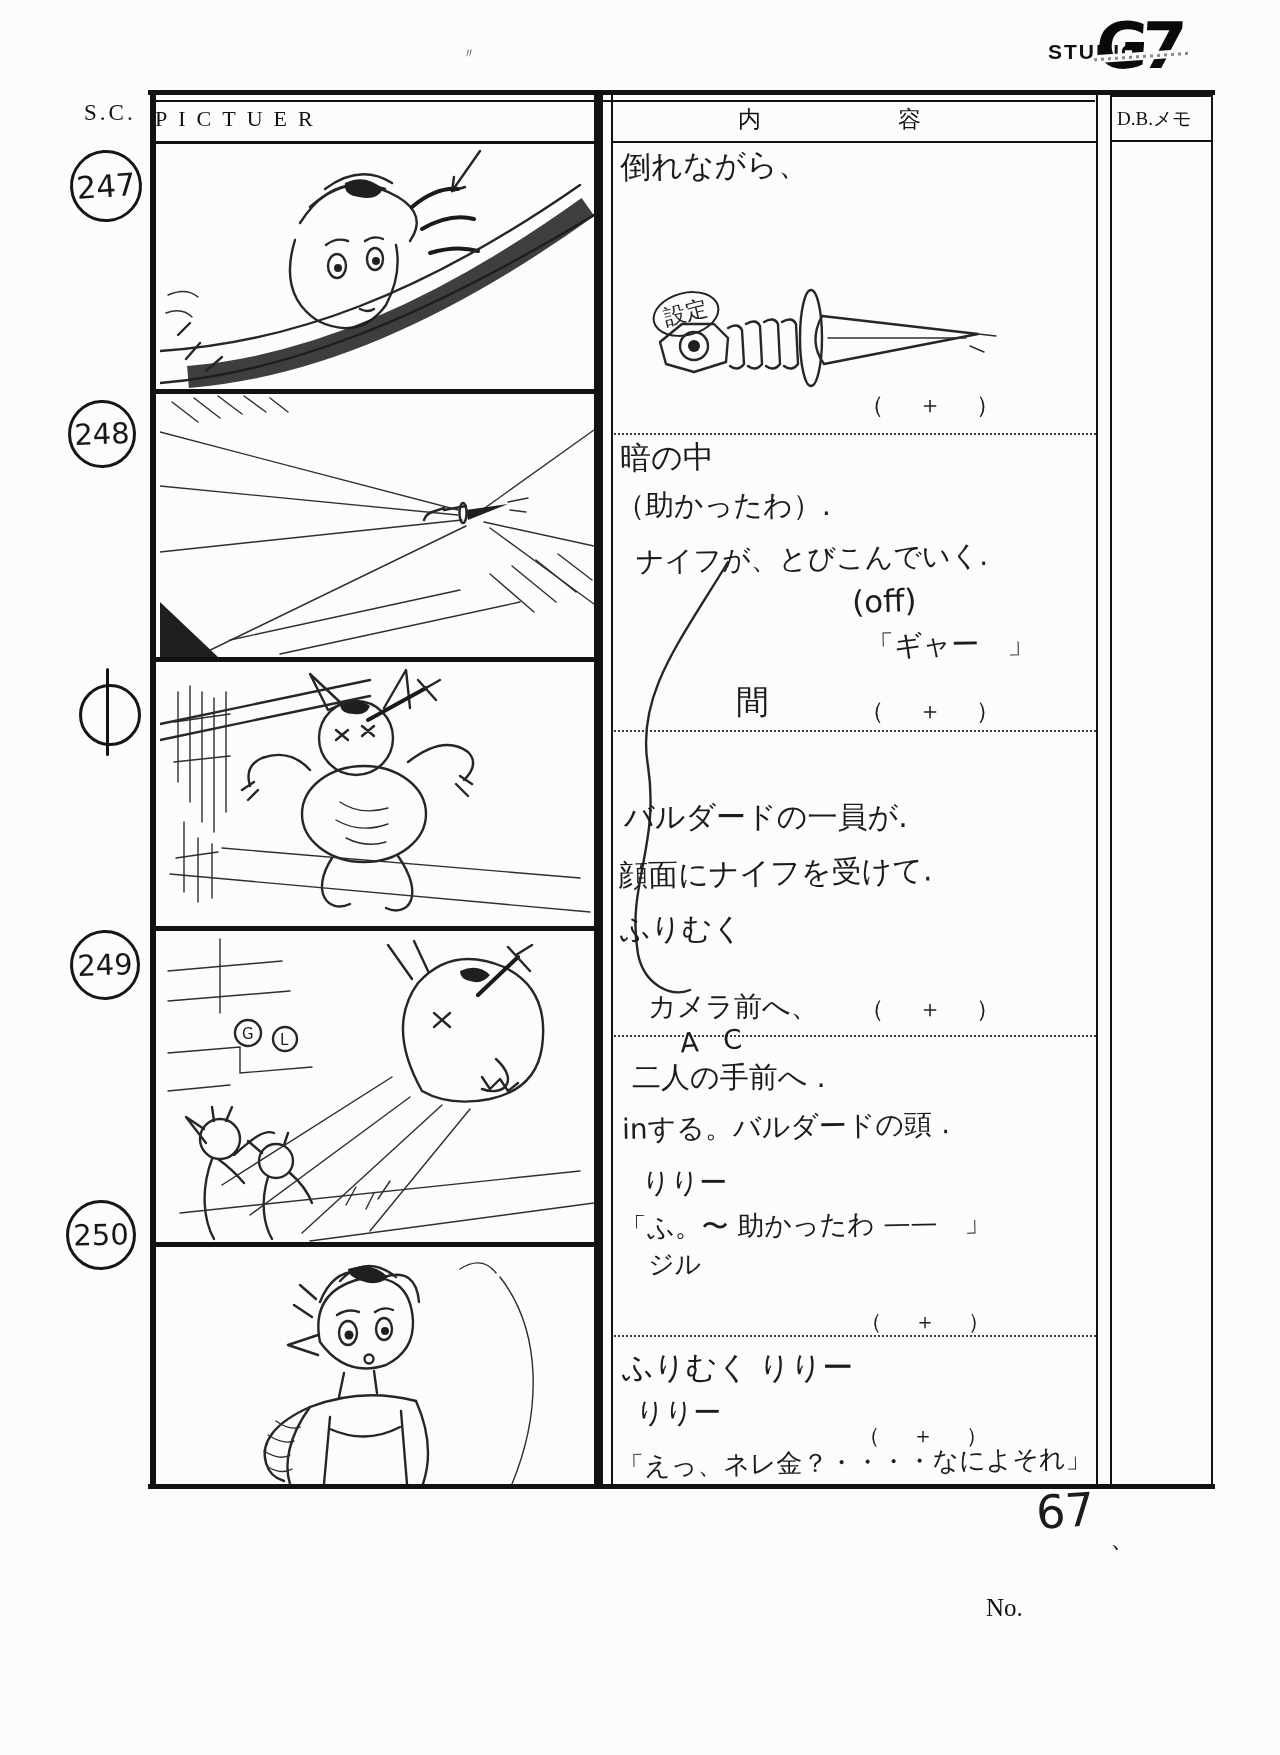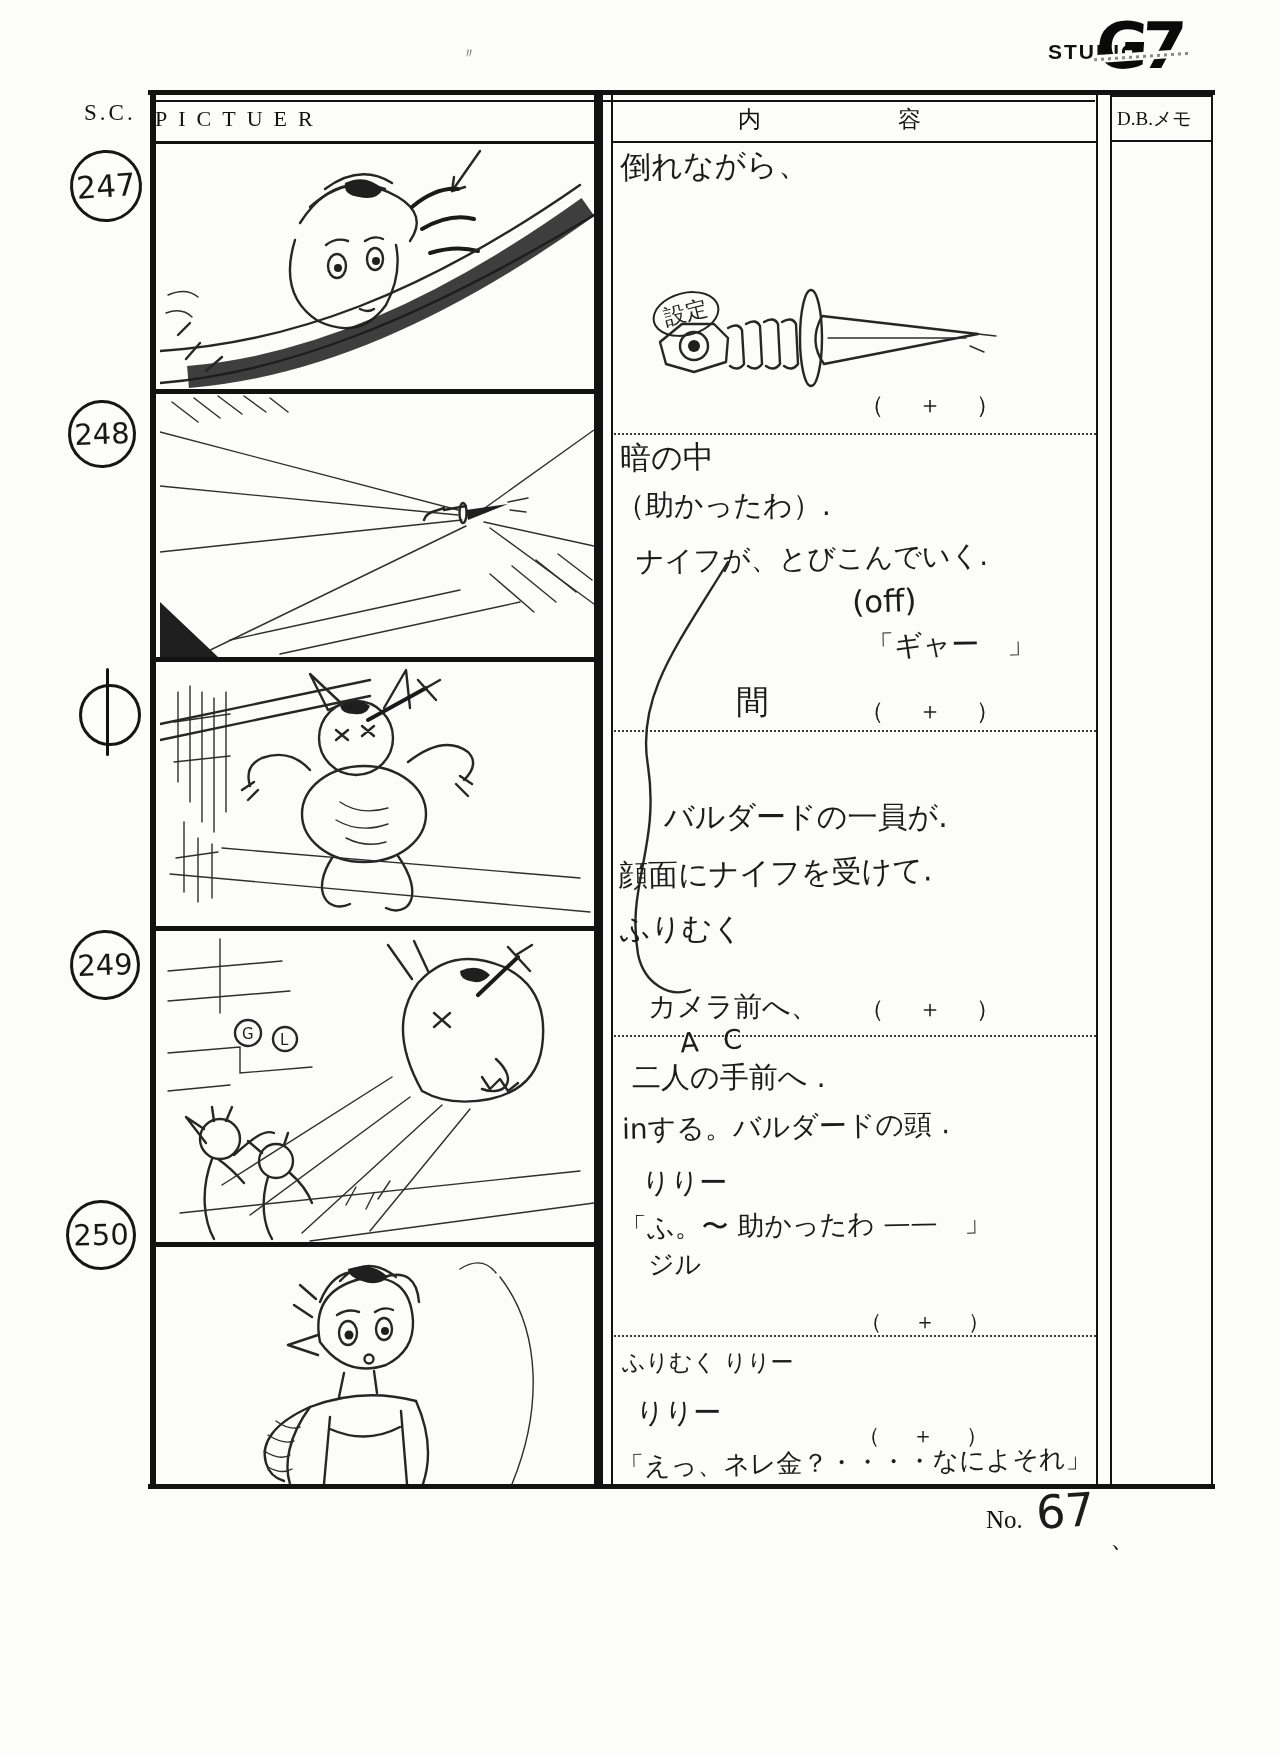--- a/index.html
+++ b/index.html
@@ -201,36 +201,36 @@
   <div class="hw r-2" style="left:852px;top:584px;font-size:31px;">(off)</div>
   <div class="hw r-1" style="left:866px;top:630px;font-size:28px;">「ギャー　」</div>
   <div class="hw" style="left:736px;top:684px;font-size:33px;">間</div>
   <div class="hw plus" style="left:860px;top:698px;">（　＋　）</div>
   <div class="panel" style="left:608px;top:556px;width:140px;height:452px;">
     <svg width="140" height="452" viewBox="0 0 140 452">
       <path class="sk" d="M120,6 C70,88 28,140 40,210 C52,290 18,330 30,398 C36,428 62,442 82,434"></path>
     </svg>
   </div>
 
-  <div class="hw" style="left:624px;top:800px;font-size:30px;margin-left:40px;">バルダードの一員が.</div>
+  <div class="hw" style="left:624px;top:800px;font-size:30px;">バルダードの一員が.</div>
   <div class="hw r-1" style="left:618px;top:856px;font-size:30px;">顔面にナイフを受けて.</div>
   <div class="hw" style="left:620px;top:912px;font-size:30px;">ふりむく</div>
   <div class="hw" style="left:648px;top:992px;font-size:28px;">カメラ前へ、</div>
   <div class="hw plus" style="left:860px;top:996px;">（　＋　）</div>
   <div class="hw r-4" style="left:680px;top:1026px;font-size:27px;letter-spacing:8px;">A C</div>
 
   <div class="hw" style="left:632px;top:1062px;font-size:29px;">二人の手前へ .</div>
   <div class="hw r-1" style="left:622px;top:1112px;font-size:28px;">inする。バルダードの頭 .</div>
   <div class="hw" style="left:642px;top:1168px;font-size:28px;">りりー</div>
   <div class="hw r-1" style="left:620px;top:1210px;font-size:27px;">「ふ。〜 助かったわ ——　」</div>
   <div class="hw" style="left:648px;top:1250px;font-size:26px;">ジル</div>
   <div class="hw plus" style="left:860px;top:1310px;font-size:22px;">（　＋　）</div>
 
-  <div class="hw" style="left:622px;top:1350px;font-size:23px;">ふりむく りりー</div>
+  <div class="hw" style="left:622px;top:1350px;font-size:31px;">ふりむく りりー</div>
   <div class="hw" style="left:636px;top:1398px;font-size:28px;">りりー</div>
   <div class="hw r-1" style="left:618px;top:1448px;font-size:26px;">「えっ、ネレ金？・・・・なによそれ」</div>
   <div class="hw plus" style="left:858px;top:1424px;font-size:22px;">（　＋　）</div>
 
-  <div class="print" style="left:986px;top:1506px;font-size:25px;">No.</div>
+  <div class="print" style="left:986px;top:1594px;font-size:25px;">No.</div>
   <div class="hw r-4" style="left:1036px;top:1486px;font-size:46px;">67</div>
   <div class="hw" style="left:1110px;top:1524px;font-size:26px;">、</div>
 
 </div>
 
 </body></html>

